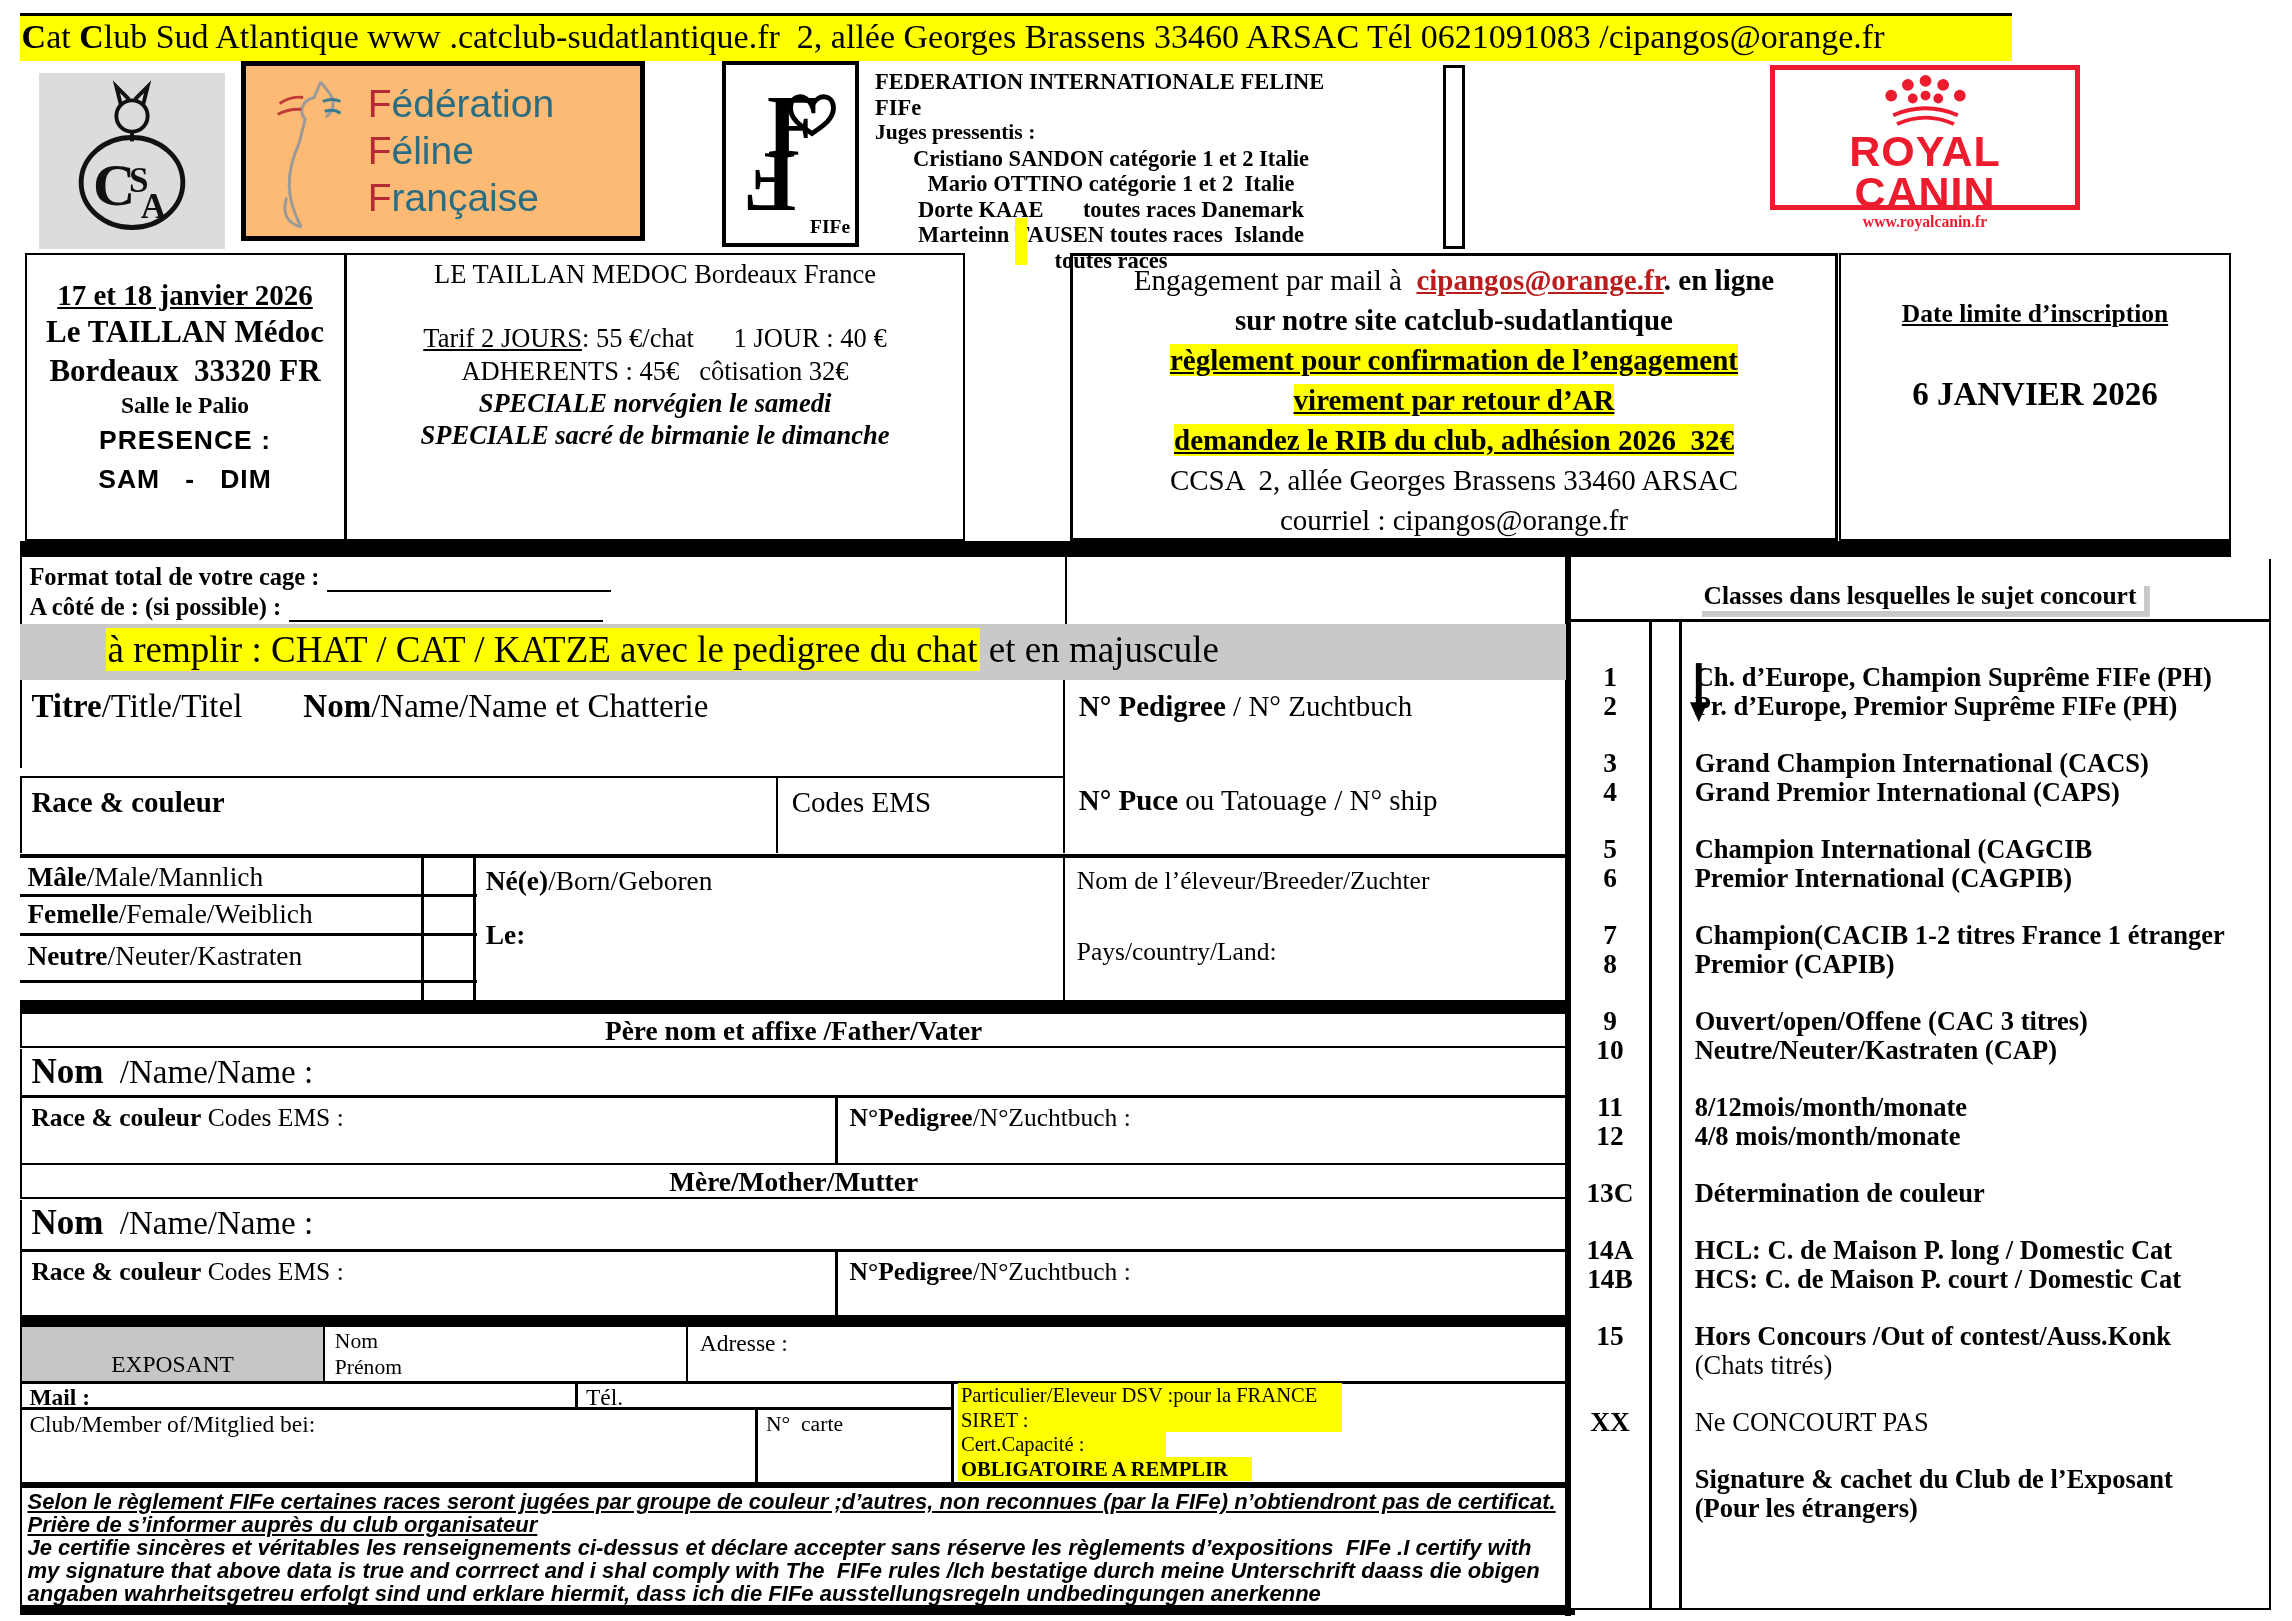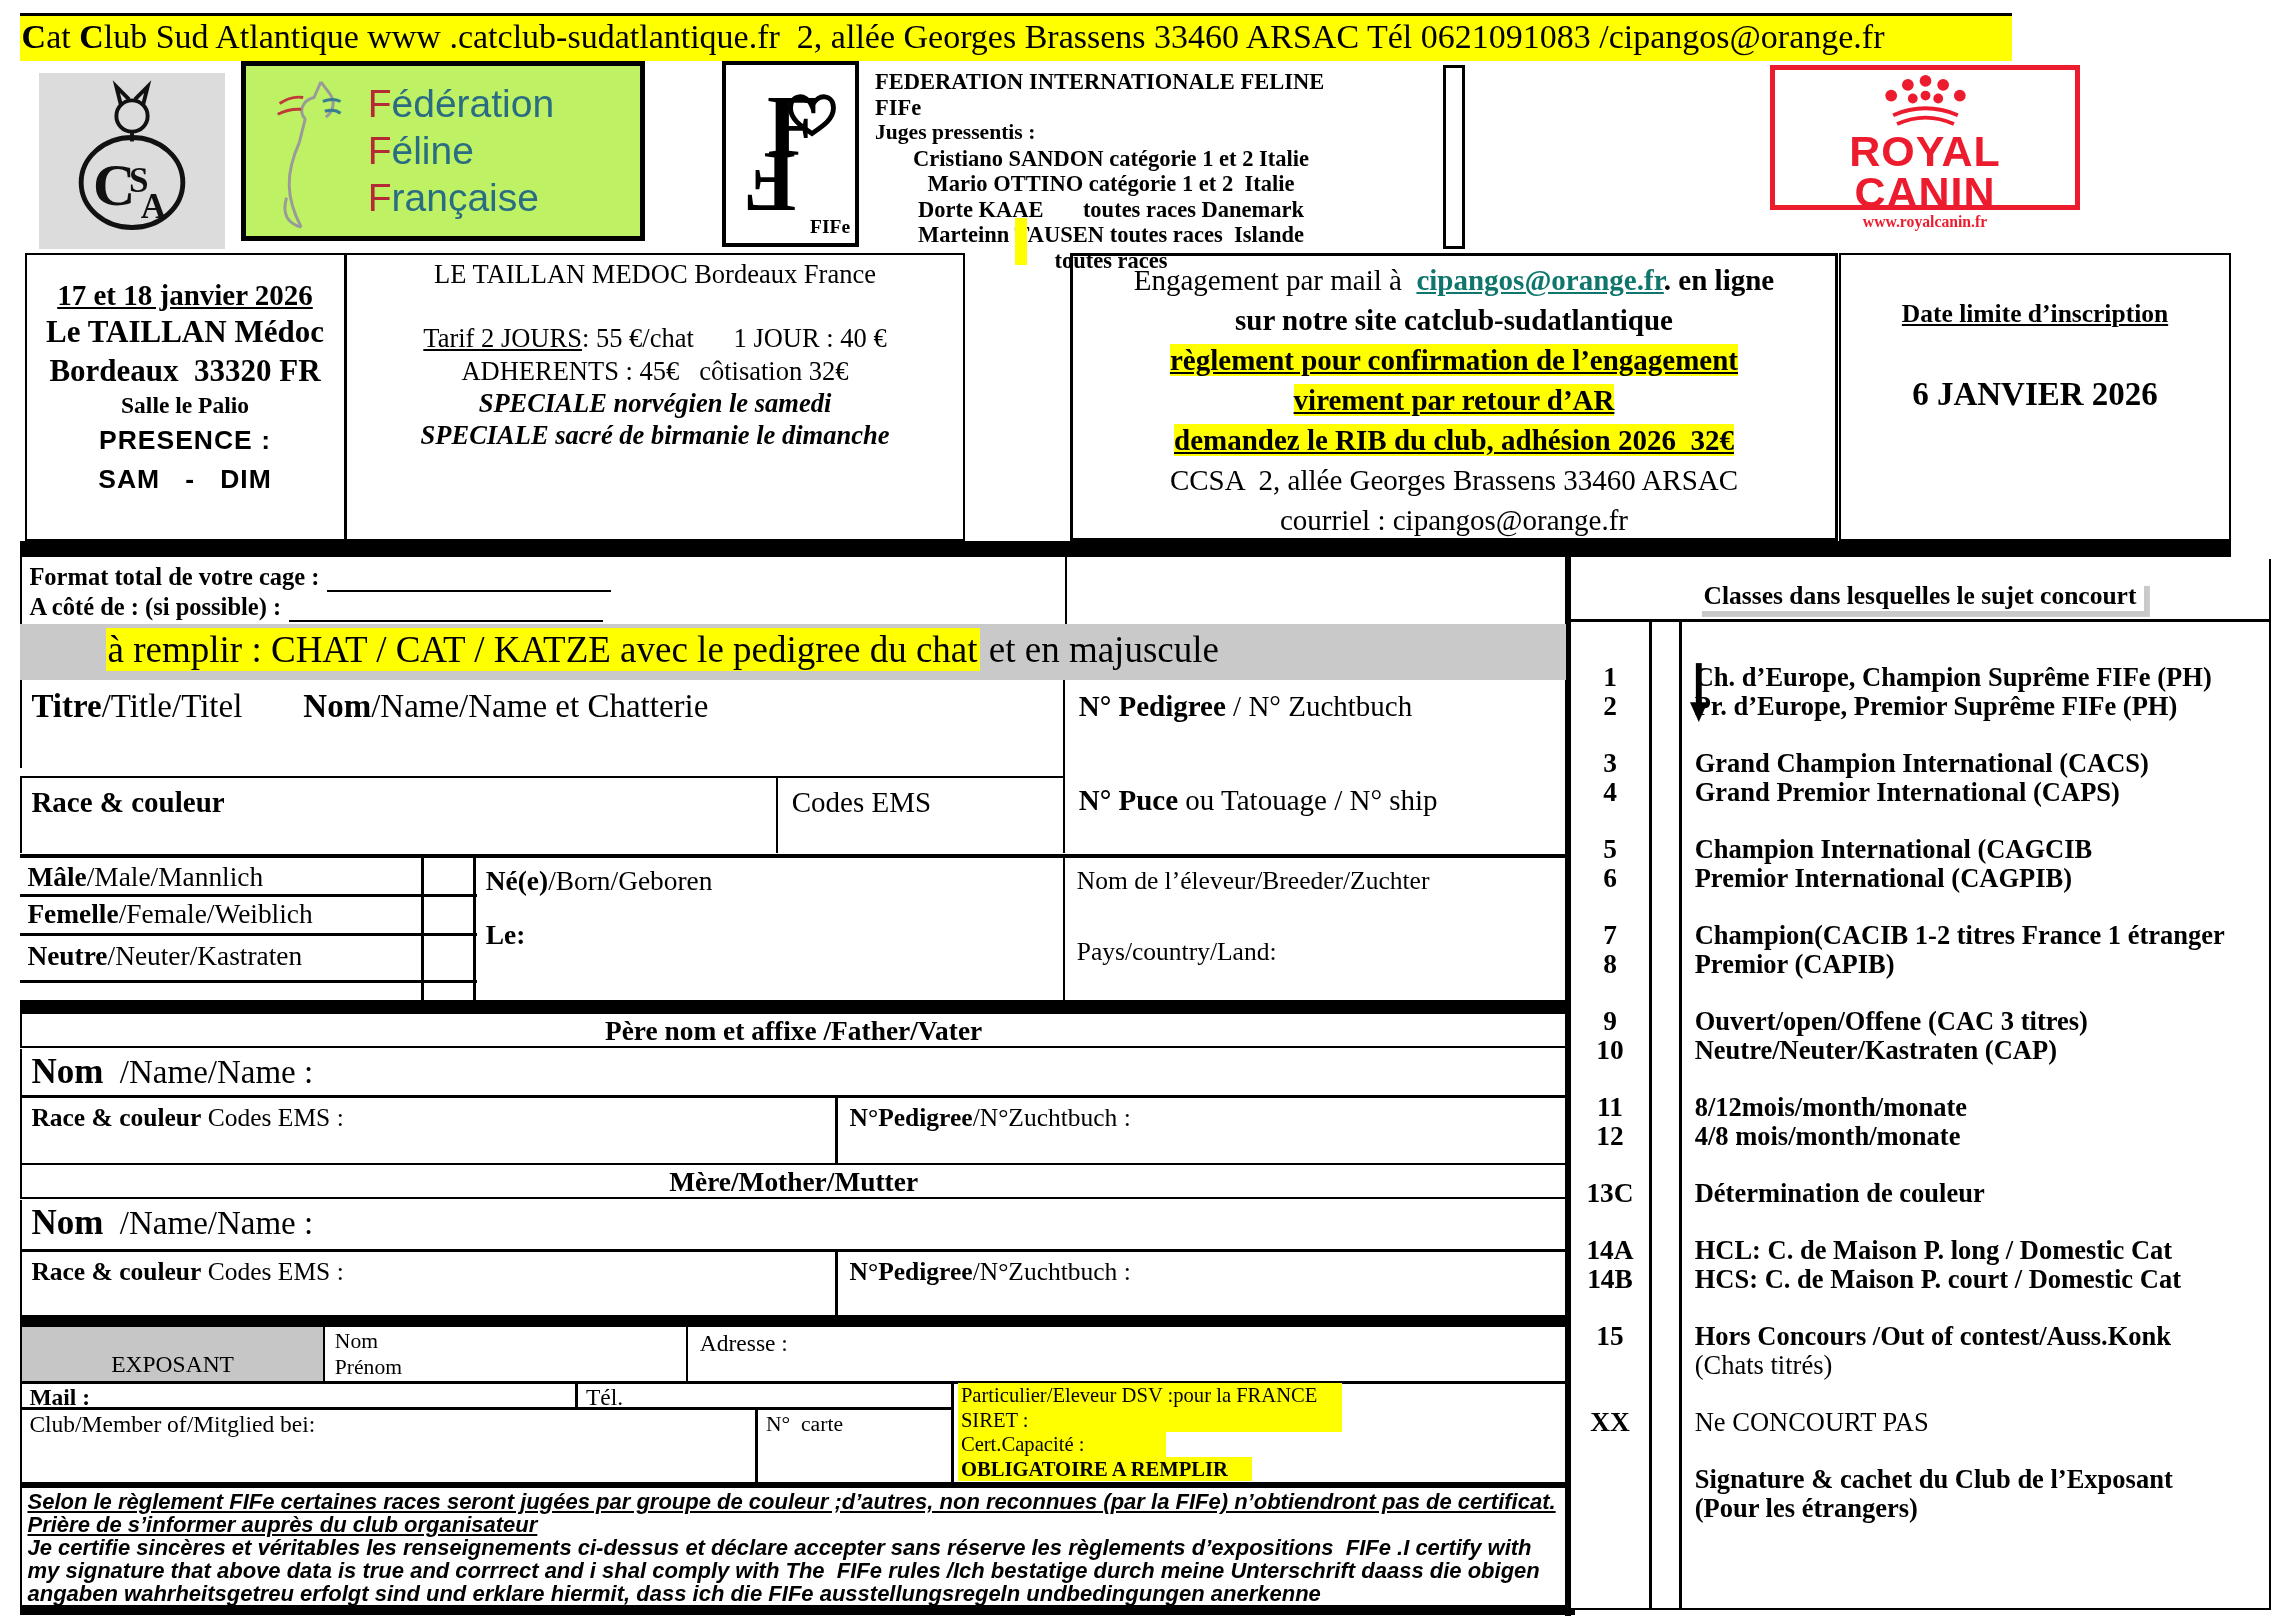--- a/index.html
+++ b/index.html
@@ -11,21 +11,21 @@
   .b{font-weight:bold}
   .u{text-decoration:underline}
   .line{background:#000}
 
   
   #banner-top{left:19.6px;top:12.7px;width:1992px;height:2.9px}
   #banner{left:19.6px;top:15.7px;width:1992px;height:45px;background:#ffff00;font-size:34px;padding:2px 0 0 2px;white-space:nowrap}
 
   
   #ccsa{left:39px;top:73px;width:186px;height:176px;background:#dcdcdc}
-  #fff-box{left:241px;top:61px;width:404px;height:180px;border:5.9px solid #000;background:#bef264;display:flex}
+  #fff-box{left:241px;top:61px;width:404px;height:180px;border:5.9px solid #000;background:#fdba74;display:flex}
   .fff-text{font-family:"Liberation Sans",sans-serif;font-size:39px;line-height:47px;color:#2a6d82;margin-top:13.7px}
   .fff-f{color:#b52b35}
   #fife-box{left:722px;top:61px;width:137px;height:186px;border:4.9px solid #000;background:#fff}
   #judges{left:875px;top:69px;width:472px;height:194px;font-size:22.5px;line-height:25.5px}
   .judges-org{font-weight:bold;font-size:22.5px}
   .judges-intro{font-weight:bold;font-size:21.6px}
   .judge-line{font-weight:bold;text-align:center;white-space:pre-wrap}
   #yellow-mark{left:1015px;top:218px;width:11.8px;height:47px;background:#ffff00}
   #narrow-rect{left:1443px;top:65px;width:21.6px;height:184px;border:3.9px solid #000;background:#fff}
   #rc-box{left:1770px;top:65px;width:310px;height:145px;border:5.9px solid #ec1c2e;background:#fff;text-align:center;padding-top:2px}
@@ -38,21 +38,21 @@
   #date-box .l2,#date-box .l3{font-weight:bold;font-size:31px;line-height:39px}
   #date-box .l4{font-weight:bold;font-size:23.5px;line-height:31px}
   #date-box .l5,#date-box .l6{font-family:"Liberation Sans",sans-serif;font-weight:bold;font-size:26.5px;line-height:39px;letter-spacing:1px}
   #tarif-box{left:345px;top:253px;width:620px;height:288px;border:2.9px solid #000;text-align:center;font-size:26.5px}
   #tarif-box .l1{margin-top:4px}
   #tarif-box .l2{margin-top:33px}
   #tarif-box .l3{margin-top:2px}
   .special{font-weight:bold;font-style:italic;line-height:32px}
   #engage-box{left:1070px;top:253px;width:768px;height:288px;border:3.9px solid #000;text-align:center;font-size:29px;line-height:40px;padding-top:3.9px}
   .hl-y{background:#ffff00}
-  a.mail-link{color:#0f766e;font-weight:bold;text-decoration:underline}
+  a.mail-link{color:#b91c1c;font-weight:bold;text-decoration:underline}
   #limite-box{left:1839px;top:253px;width:392px;height:288px;border:2.9px solid #000;text-align:center}
   #limite-box .l1{margin-top:44px;font-weight:bold;font-size:25.5px;text-decoration:underline}
   #limite-box .l2{margin-top:47px;font-weight:bold;font-size:33px}
   #band-info{left:19.6px;top:541px;width:2211px;height:15.7px}
 
   
   #cage-box{left:19.6px;top:557px;width:1046px;height:68px;border-left:2.9px solid #000;font-size:24.5px;font-weight:bold;padding:4.9px 0 0 7.8px;line-height:30px}
   .blank{display:inline-block;border-bottom:2.9px solid #000;height:19.6px;vertical-align:bottom;margin-left:7.8px}
   #cage-blank1{width:284px}
   #cage-blank2{width:314px}

